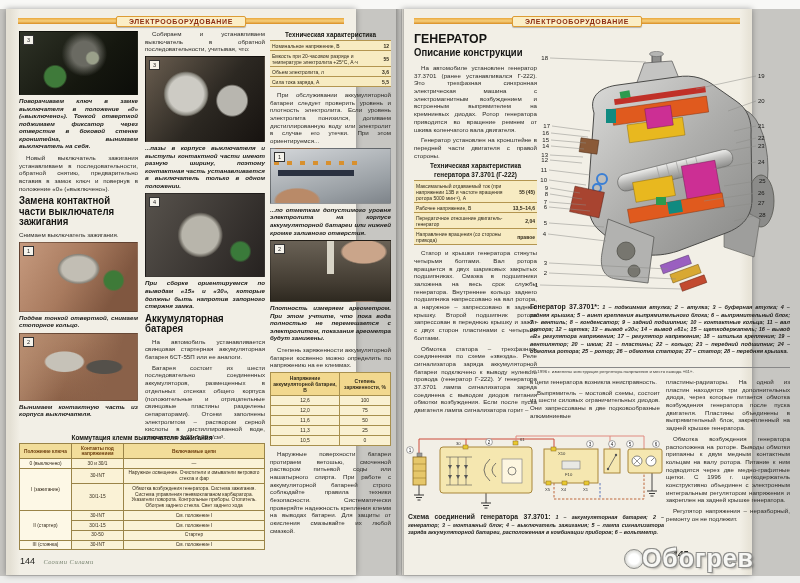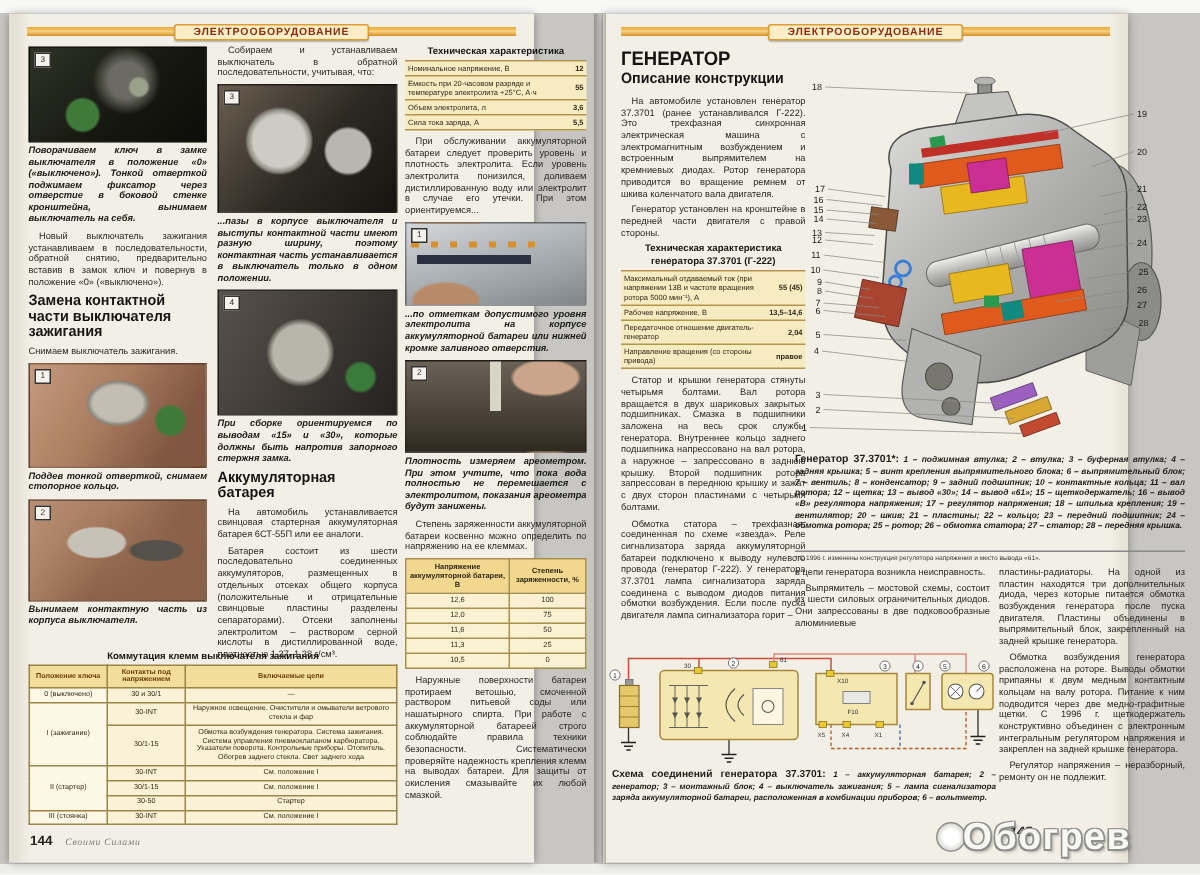--- a/index.html
+++ b/index.html
@@ -35,21 +35,21 @@
   .spec td.v{text-align:right;width:22%;font-weight:bold;}
   .spec tr:last-child td{border-bottom:.5px solid #b39550;}
   .chg{width:100%;font-size:5px;color:#30291a;}
   .chg th{background:#f2d88e;border:.5px solid #a8904e;padding:2px 1px;font-weight:bold;}
   .chg td{background:#faf1d2;border:.5px solid #a8904e;text-align:center;padding:1.5px;}
   .swt{width:100%;font-size:4.8px;color:#33291a;table-layout:fixed;}
   .swt th{background:#f2dd9a;border:.5px solid #9a8448;padding:2px 1px;font-weight:bold;color:#6b3c0c;}
   .swt td{background:#faf2d6;border:.5px solid #9a8448;text-align:center;padding:1.5px 2px;vertical-align:middle;line-height:1.2;}
   .swt td.pos{background:#fdf8e6;}
   .footer-l{position:absolute;left:14px;bottom:7px;}
-  .fnum{font-size:9px;font-weight:bold;color:#23231f;}
+  .fnum{font-size:9px;font-weight:normal;color:#23231f;}
   .fbrand{font-family:"Liberation Serif",serif;font-style:italic;font-size:6.5px;color:#77836f;letter-spacing:.5px;margin-left:4px;}
   .rtitle{position:absolute;left:12px;top:22px;font-size:13px;font-weight:bold;color:#141412;transform:scaleX(.95);transform-origin:left;}
   .rsub{position:absolute;left:12px;top:38px;font-size:10px;font-weight:bold;color:#141412;transform:scaleX(.95);transform-origin:left;}
   .rc1{position:absolute;left:12px;top:55px;width:123px;height:372px;overflow:hidden;}
   .gen-svg{position:absolute;left:126px;top:42px;}
   .gcap{position:absolute;left:128px;top:294px;width:260px;font-size:5.6px;line-height:1.28;font-style:italic;font-weight:bold;color:#1c1b18;text-align:justify;}
   .gcap .lead{font-style:normal;font-size:7px;}
   .gfoot{position:absolute;left:128px;top:358px;width:260px;font-size:4.4px;color:#3a3a36;border-top:.5px solid #888;padding-top:1px;}
   .rc2{position:absolute;left:128px;top:369px;width:130px;}
   .rc3{position:absolute;left:264px;top:369px;width:124px;height:190px;overflow:hidden;}

